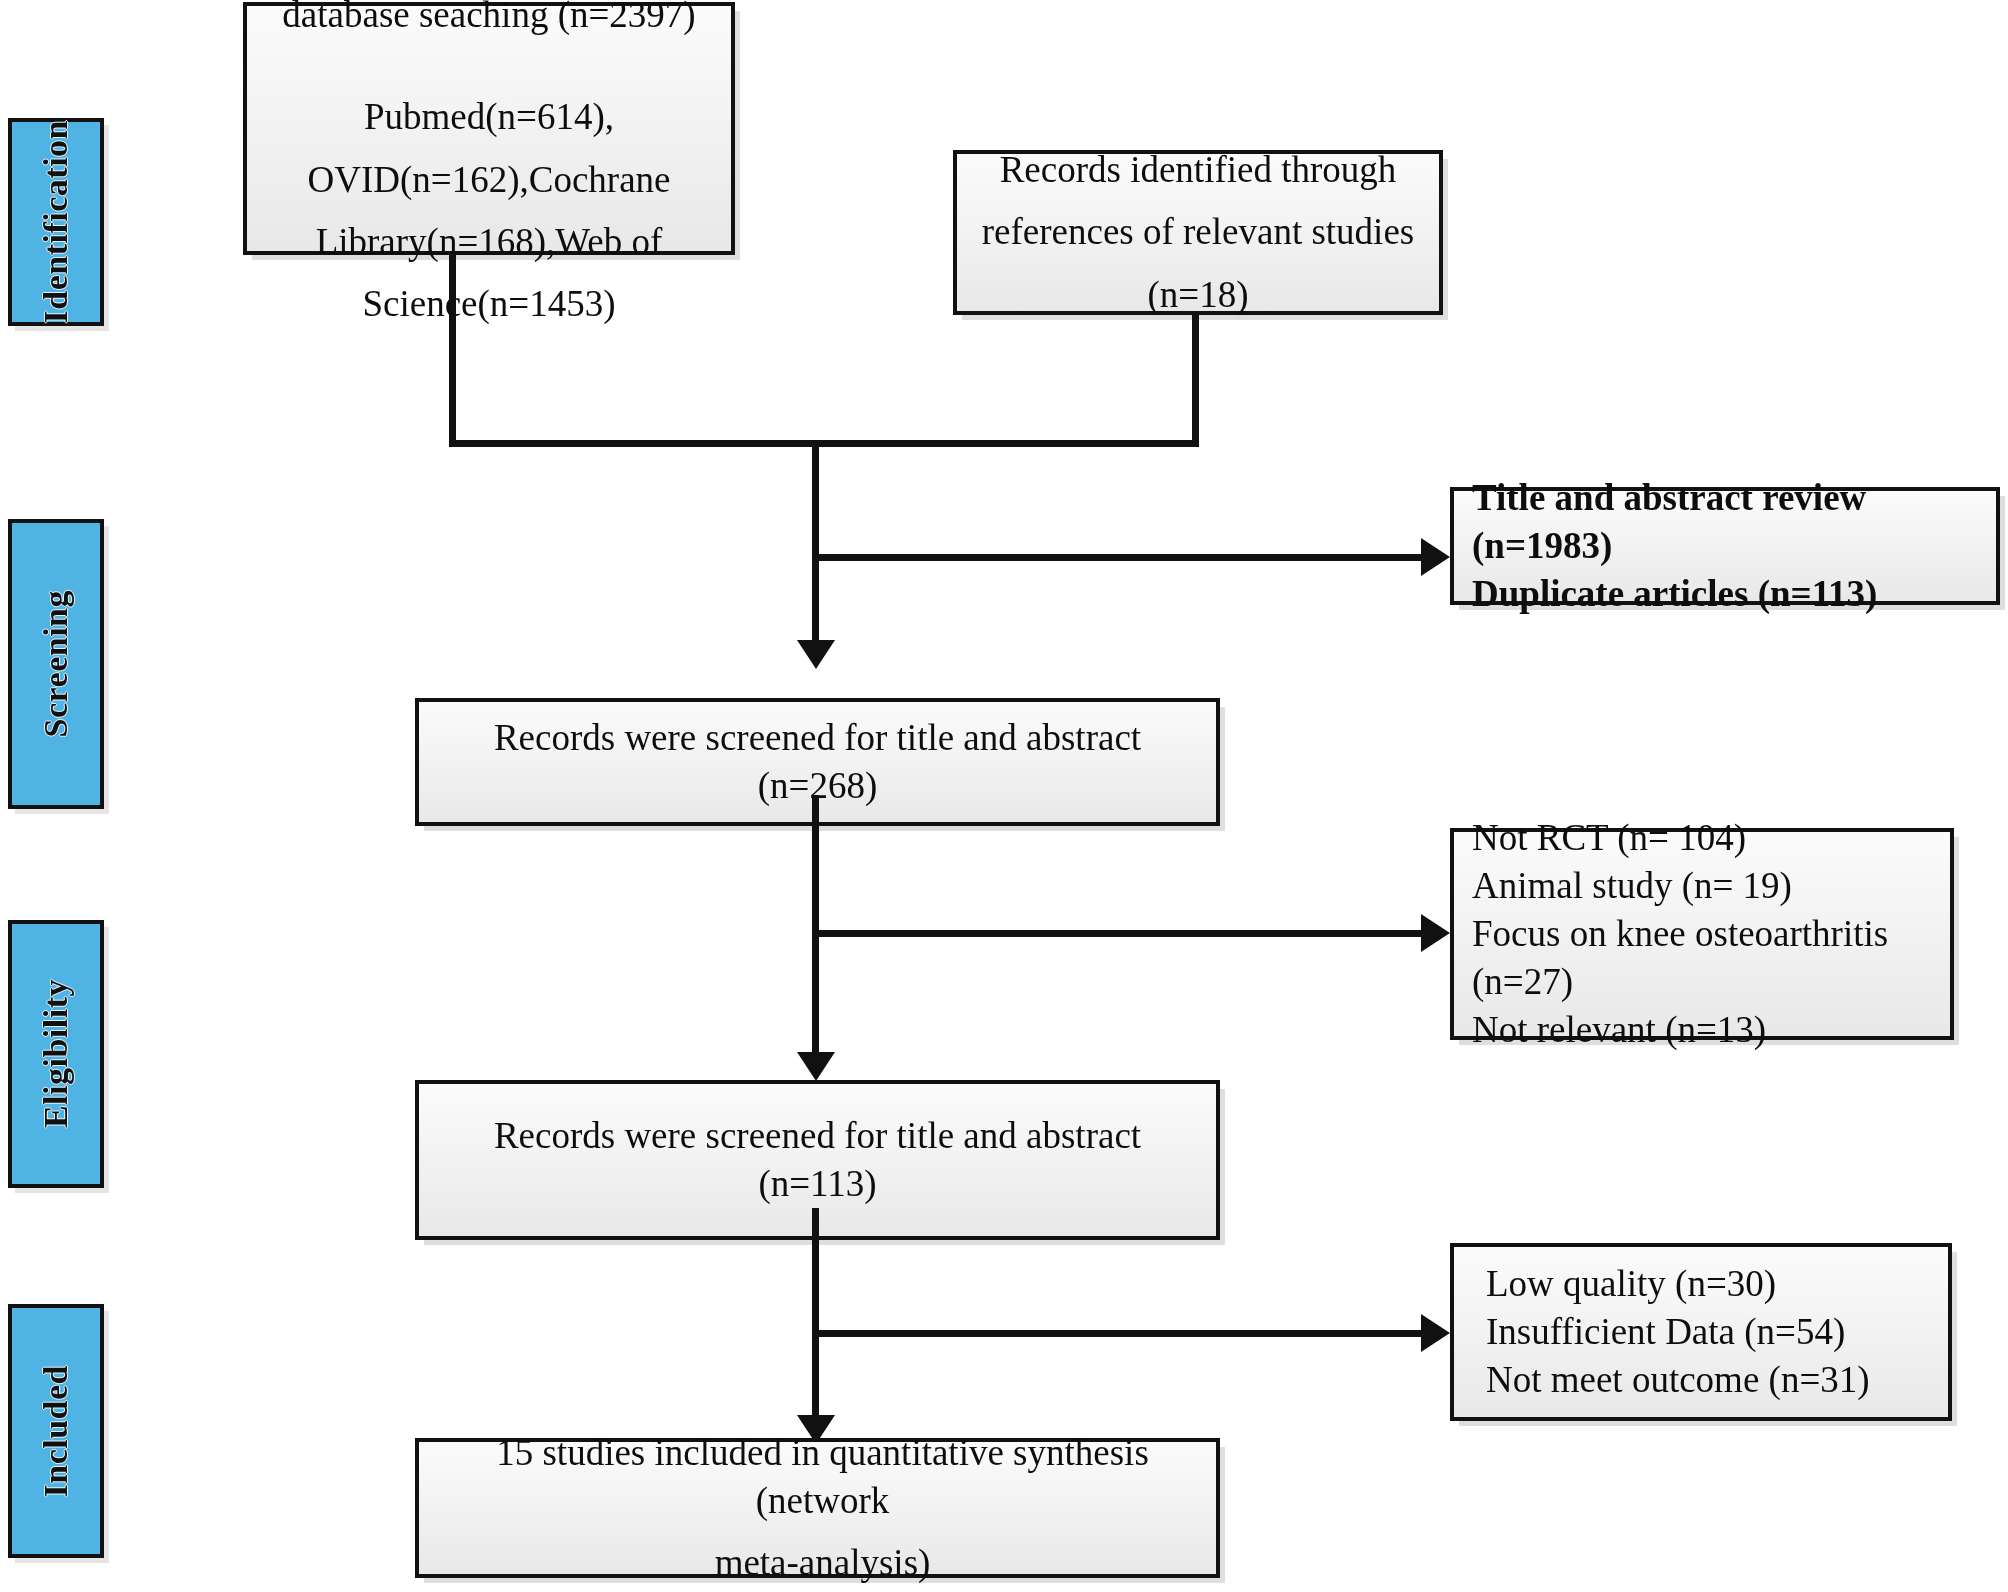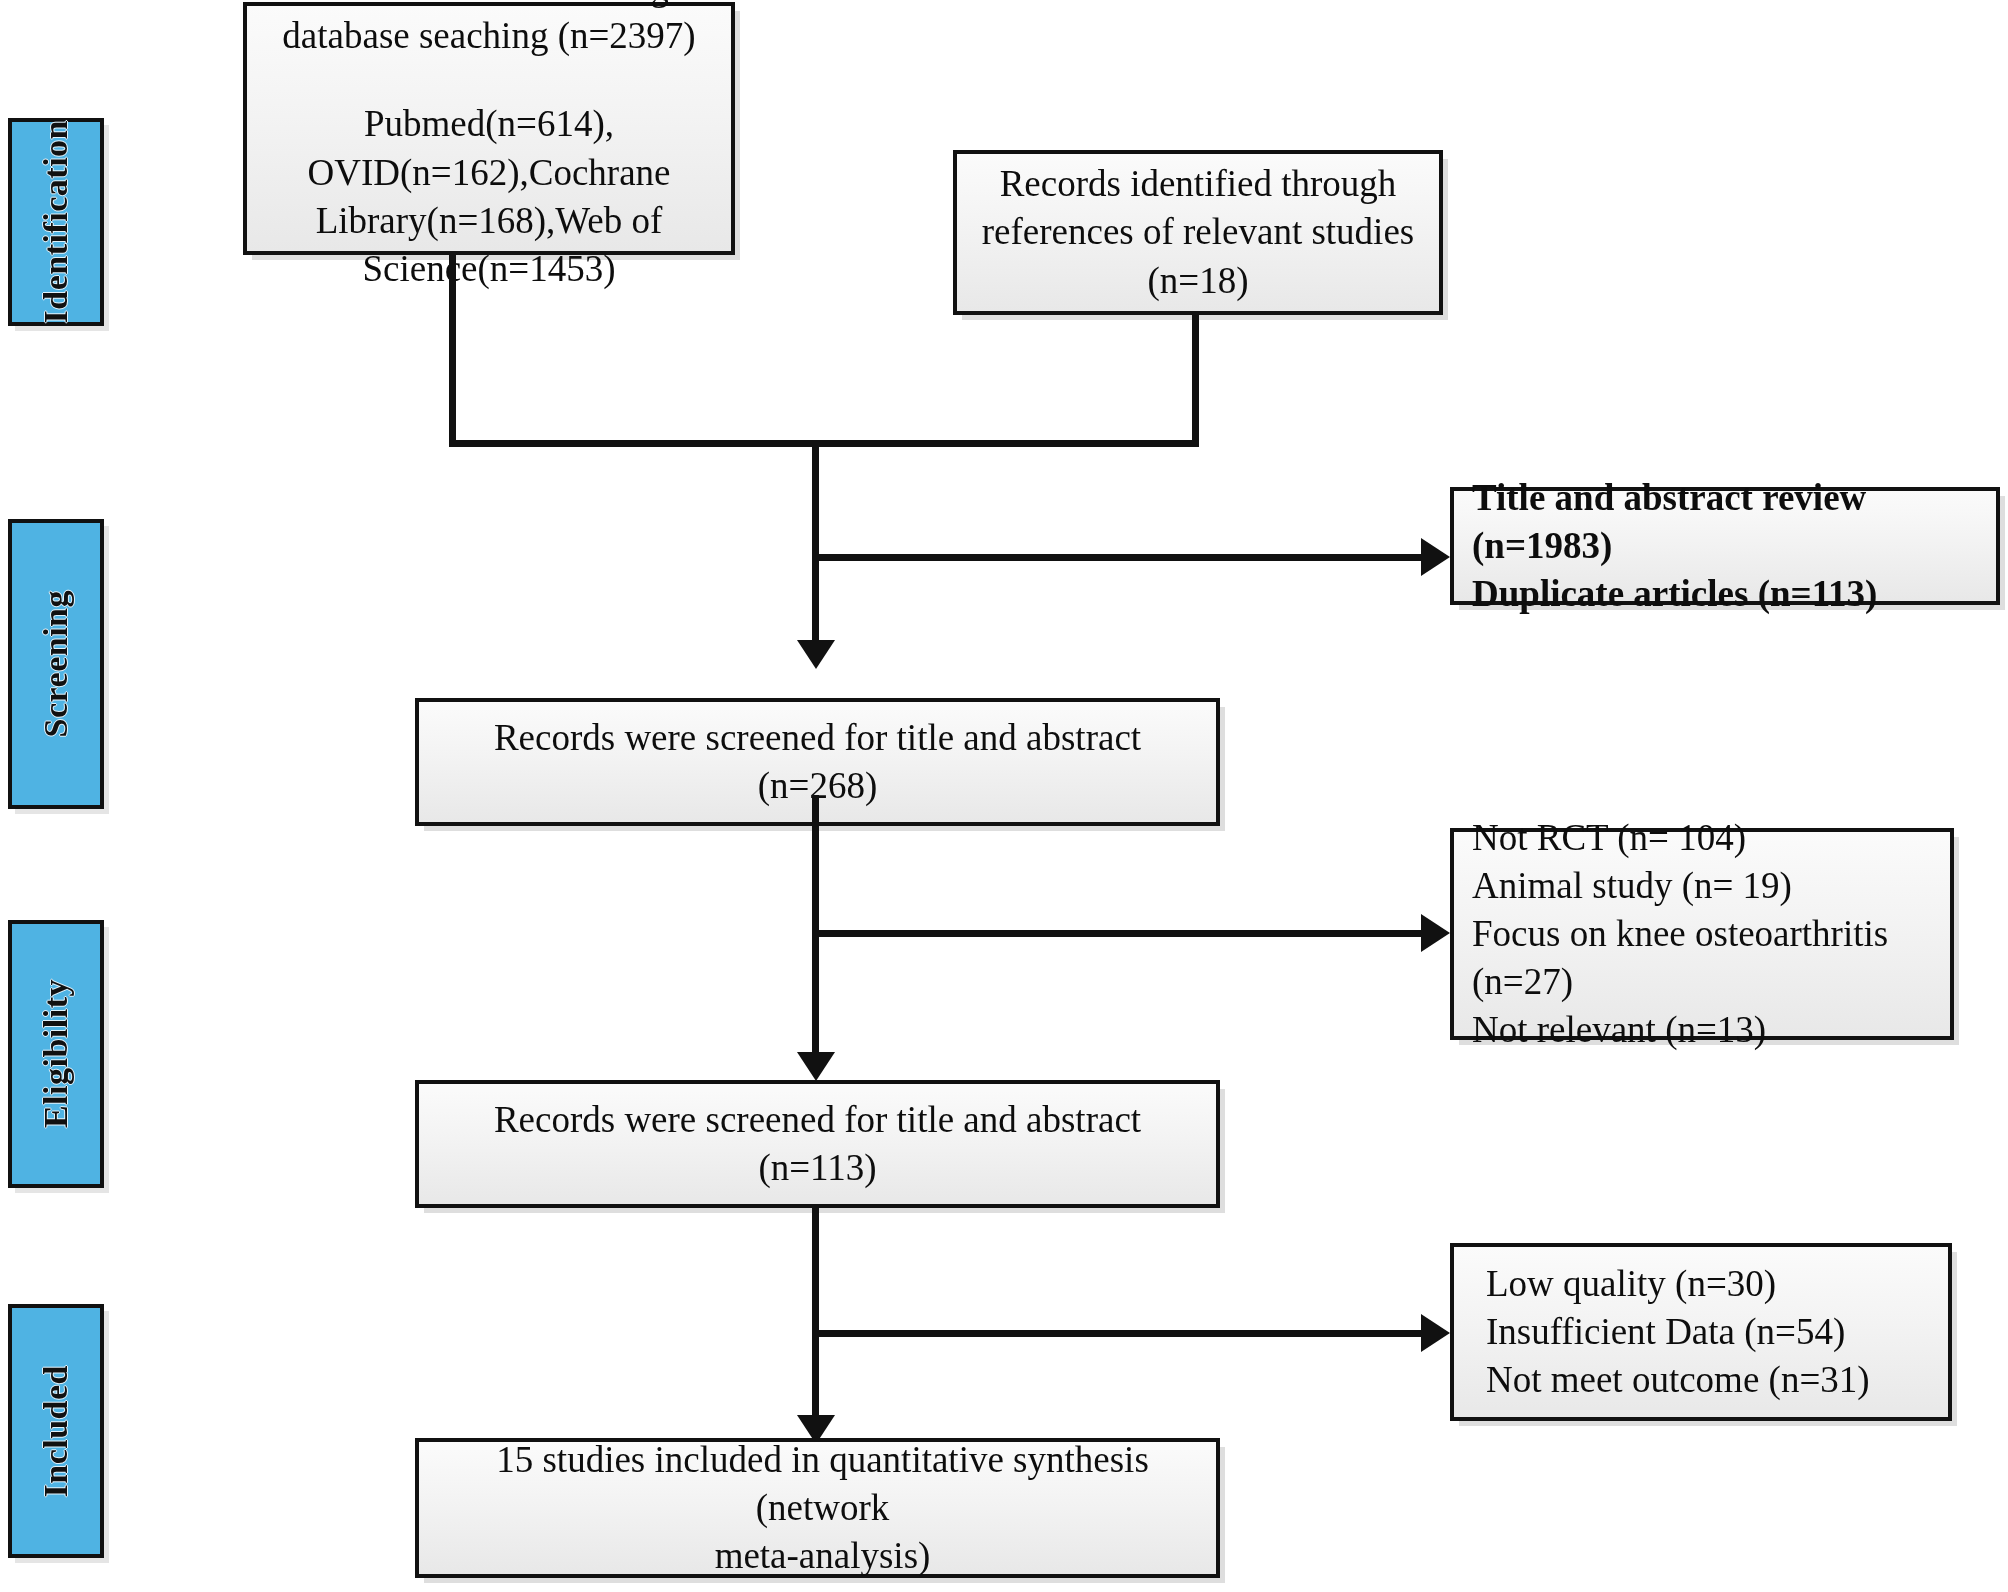--- a/index.html
+++ b/index.html
@@ -47,21 +47,21 @@
     position: absolute;
     box-sizing: border-box;
     border: 4px solid #111111;
     background: linear-gradient(180deg, #fbfbfb 0%, #f3f3f3 45%, #e8e8e8 100%);
     box-shadow: 7px 7px 0 -2px rgba(0,0,0,0.13);
     display: flex;
     flex-direction: column;
     justify-content: center;
     padding: 10px 18px;
   }
-  .node.center-text { align-items: center; text-align: center; }
+  .node.center-text { align-items: center; text-align: center; gap: 14px; }
   .node.left-text   { align-items: flex-start; text-align: left; }
 
   .node p {
     margin: 0;
     font-family: "Liberation Serif", "DejaVu Serif", serif;
     font-size: 37px;
     line-height: 1.30;
     color: #0d0d0d;
   }
   .node p.spacer-before { margin-top: 40px; }
@@ -152,21 +152,21 @@
   <div class="ln-h" style="left:812px; top:930px; width:614px;"></div>
   <div class="arrow-right" style="left:1421px; top:914px;"></div>
 
   <div class="node left-text" style="left:1450px; top:828px; width:504px; height:212px;">
     <p>Not RCT (n= 104)</p>
     <p>Animal study (n= 19)</p>
     <p>Focus on knee osteoarthritis (n=27)</p>
     <p>Not relevant (n=13)</p>
   </div>
 
-  <div class="node center-text" style="left:415px; top:1080px; width:805px; height:128px;">
+  <div class="node center-text" style="left:415px; top:1080px; width:805px; height:160px;">
     <p>Records were screened for title and abstract (n=113)</p>
   </div>
 
   <div class="ln-v" style="left:812px; top:1208px; height:212px;"></div>
   <div class="arrow-down" style="left:797px; top:1415px;"></div>
 
   <div class="ln-h" style="left:812px; top:1330px; width:614px;"></div>
   <div class="arrow-right" style="left:1421px; top:1314px;"></div>
 
   <div class="node left-text" style="left:1450px; top:1243px; width:502px; height:178px;padding-left:32px;">

